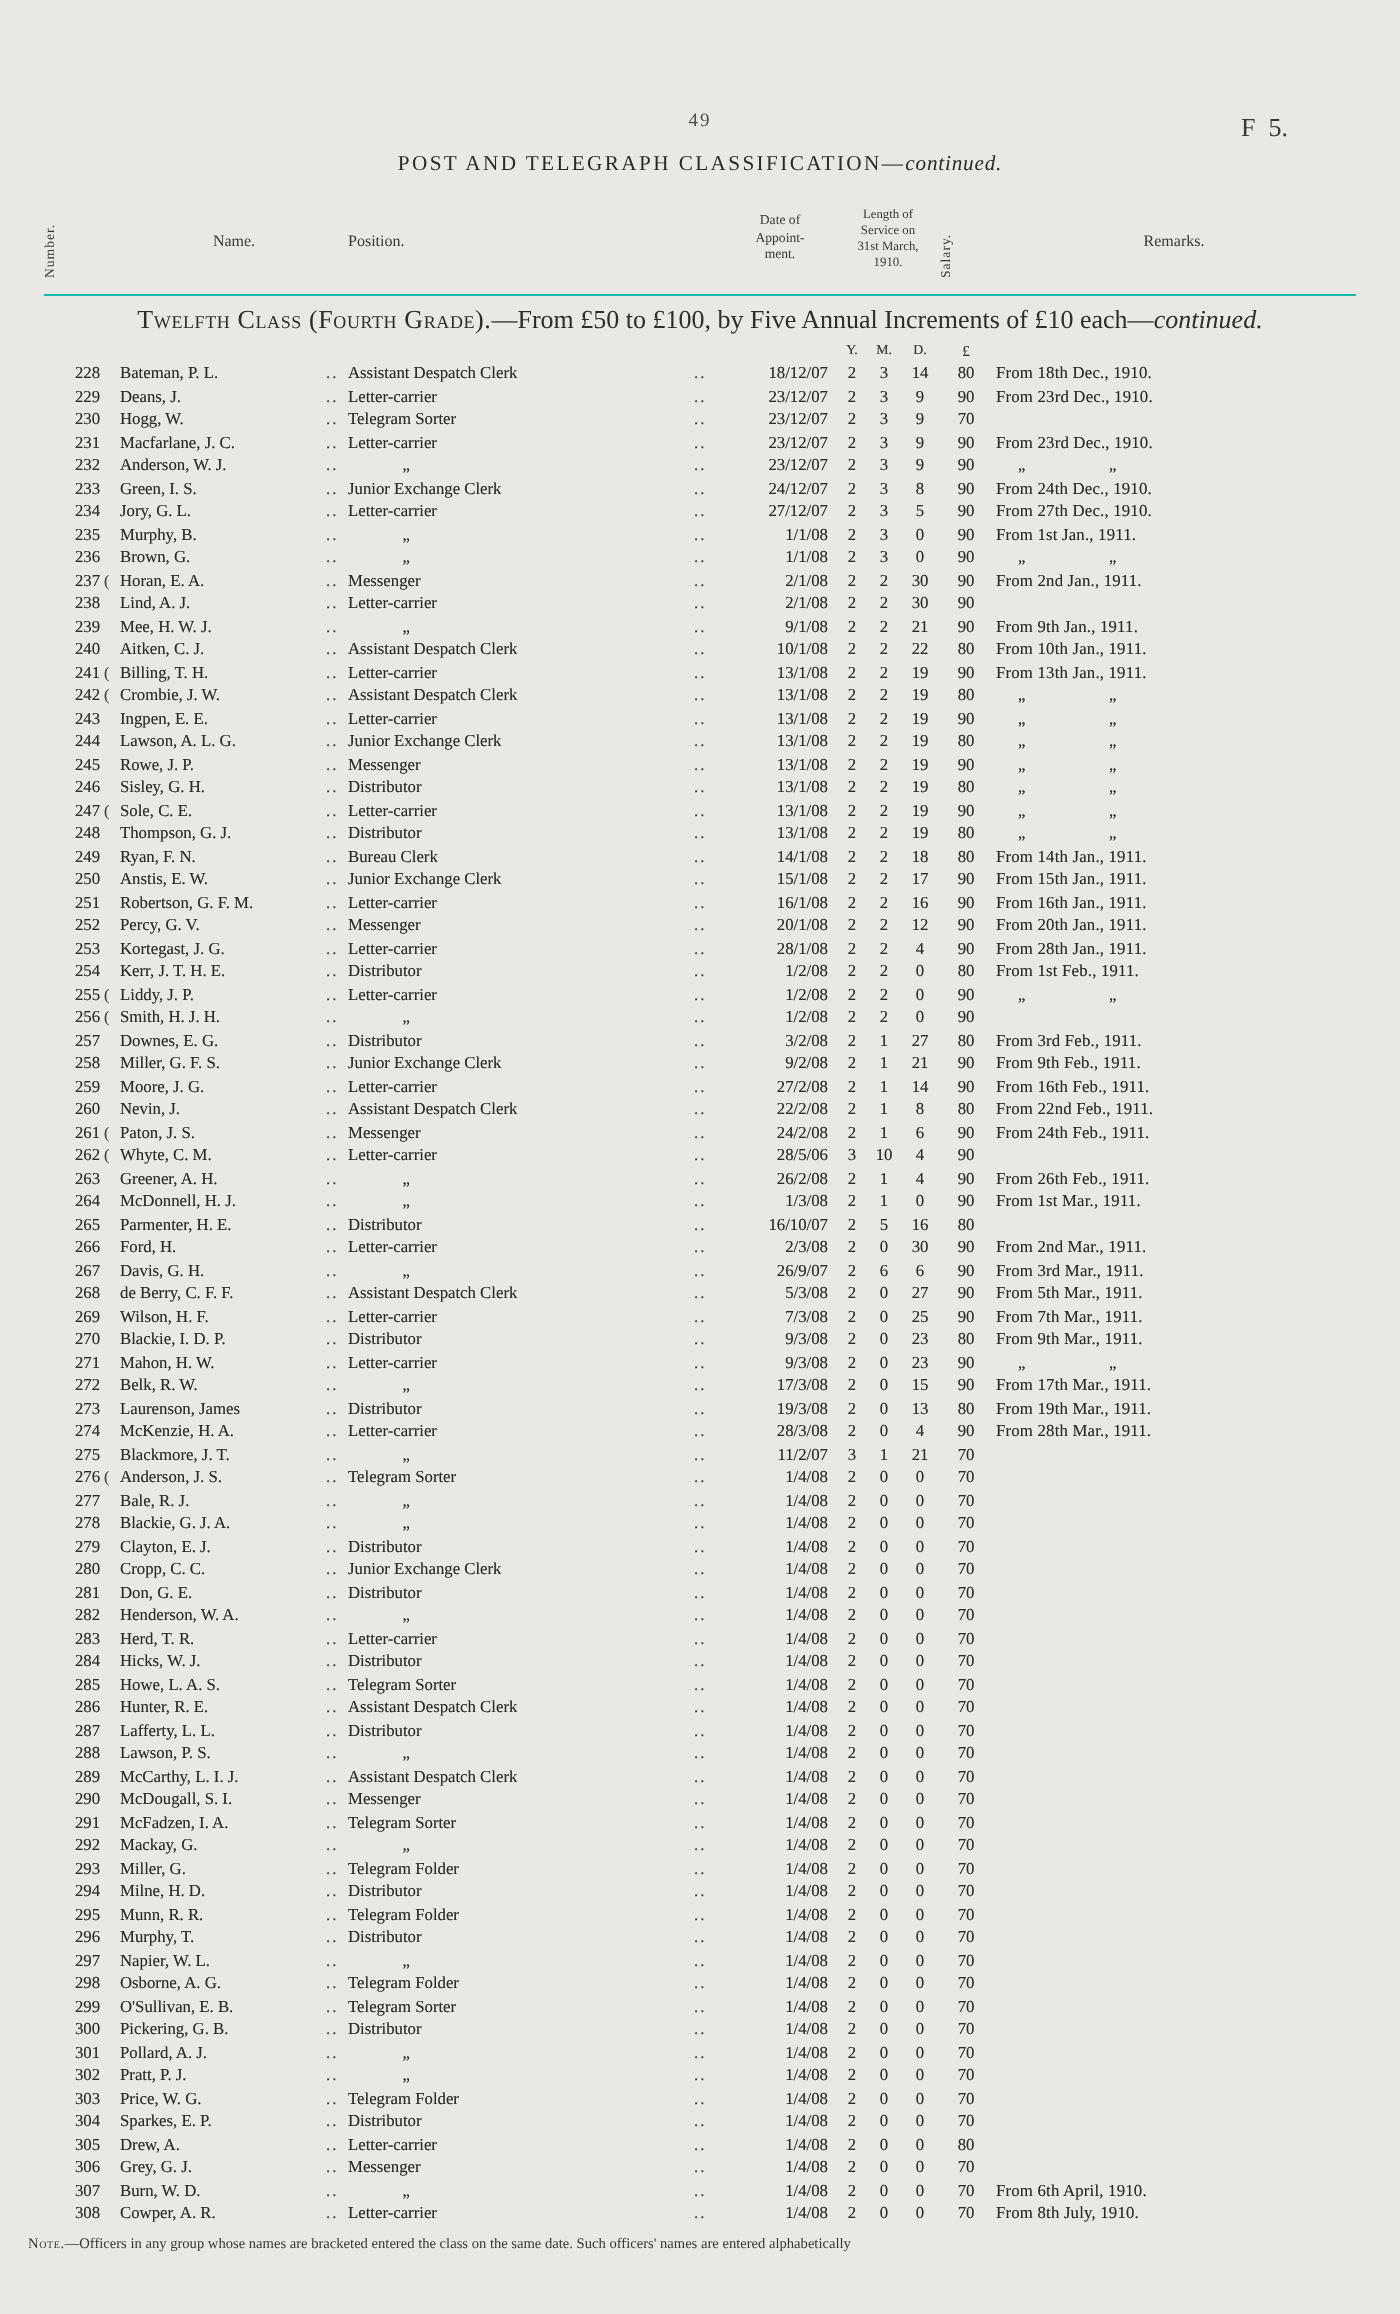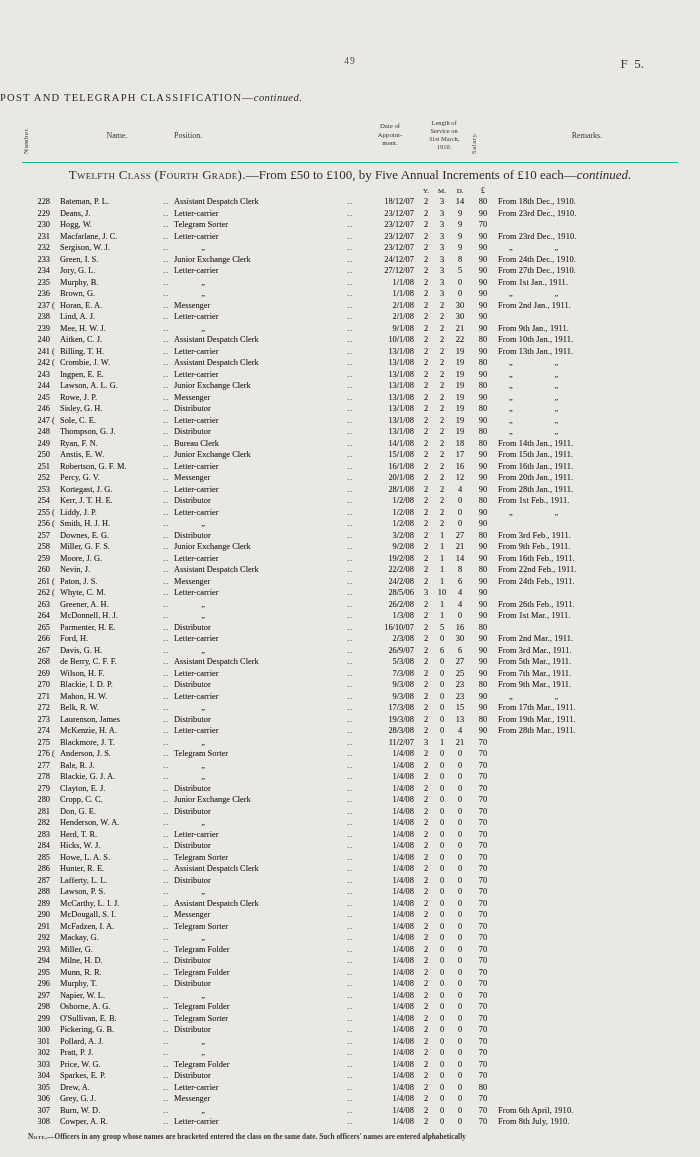--- a/index.html
+++ b/index.html
@@ -9,21 +9,21 @@
     font-family:"Liberation Serif","DejaVu Serif",serif;
     color:#2e2b27;
   }
   .page{
     position:relative;width:700px;height:1157px;overflow:hidden;
     background:linear-gradient(180deg,#edecе8 0%,#ebeae6 40%,#e7e6e1 100%);
   }
   .running-head{position:relative;height:13px;margin-top:56px;font-size:9.5px;color:#4e4a44;}
   .pgnum{position:absolute;left:0;right:0;text-align:center;letter-spacing:1px;}
   .folio{position:absolute;right:56px;top:0;font-size:13px;white-space:pre;color:#3c3933;}
-  .title{margin-top:23px;font-size:10.6px;letter-spacing:1.2px;color:#2c2925;}
+  .title{text-align:center;margin-top:8px;font-size:10.6px;letter-spacing:1.2px;color:#2c2925;}
   .title em{letter-spacing:.4px;}
   .content{padding:0 22px;}
   
   .thead{
     display:grid;
     grid-template-columns:30px 8px 100px 14px 170px 18px 56px 52px 26px 1fr;
     margin-top:9px;padding-bottom:4px;border-bottom:1px solid #14b8a6;
     min-height:46px;font-size:8px;color:#3a3731;
   }
   .h-num{grid-column:1/3;}
@@ -46,21 +46,21 @@
   .units{height:11px;line-height:11px;font-size:6.9px;margin-top:2px;color:#3a3731;}
   .units .sal{font-size:7.6px;}
   .num{text-align:right;padding-right:2px;}
   .br{text-align:left;font-size:8px;color:#45423c;}
   .name,.pos,.rem{white-space:pre;overflow:hidden;}
   .dots{color:#4a463f;text-align:left;padding-left:3px;}
   .rows .dots::after{content:"..";letter-spacing:1px;}
   .date{text-align:right;padding-right:4px;}
   .y,.m,.d,.sal{text-align:center;}
   .rem{padding-left:2px;letter-spacing:.1px;}
-  .footnote{padding:4px 26px 0 28px;font-size:7.3px;color:#3a3731;font-weight:bold;}
+  .footnote{padding:4px 26px 0 14px;font-size:7.3px;color:#3a3731;}
   .footer-sig{margin:7px 0 0 30px;font-size:10.5px;color:#34312b;}
 </style>
 </head>
 <body>
 
 <div class="page">
 
   <div class="running-head">
     <span class="pgnum">49</span>
     <span class="folio">F  5.</span>
@@ -163,21 +163,21 @@
       <span class="y">2</span>
       <span class="m">3</span>
       <span class="d">9</span>
       <span class="sal">90</span>
       <span class="rem">From 23rd Dec., 1910.</span>
     </div>
 
     <div class="row">
       <span class="num">232</span>
       <span class="br"></span>
-      <span class="name">Sergison, W. J.</span>
+      <span class="name">Anderson, W. J.</span>
       <span class="dots"></span>
       <span class="pos">             „</span>
       <span class="dots"></span>
       <span class="date">23/12/07</span>
       <span class="y">2</span>
       <span class="m">3</span>
       <span class="d">9</span>
       <span class="sal">90</span>
       <span class="rem">     „                   „</span>
     </div>
@@ -572,21 +572,21 @@
       <span class="rem">From 9th Feb., 1911.</span>
     </div>
 
     <div class="row">
       <span class="num">259</span>
       <span class="br"></span>
       <span class="name">Moore, J. G.</span>
       <span class="dots"></span>
       <span class="pos">Letter-carrier</span>
       <span class="dots"></span>
-      <span class="date">19/2/08</span>
+      <span class="date">27/2/08</span>
       <span class="y">2</span>
       <span class="m">1</span>
       <span class="d">14</span>
       <span class="sal">90</span>
       <span class="rem">From 16th Feb., 1911.</span>
     </div>
 
     <div class="row">
       <span class="num">260</span>
       <span class="br"></span>

